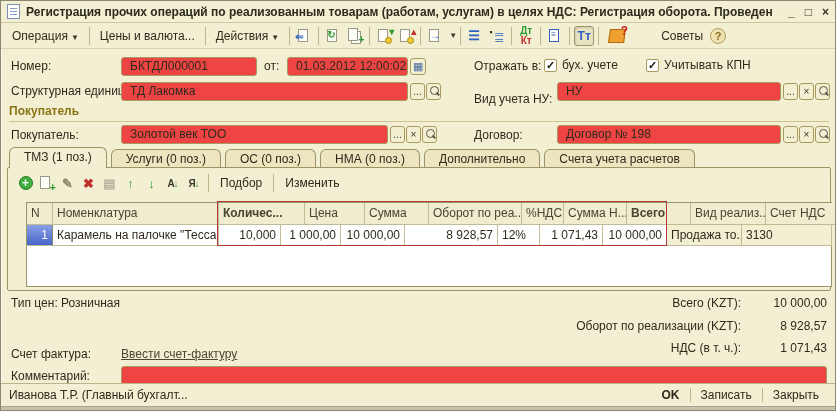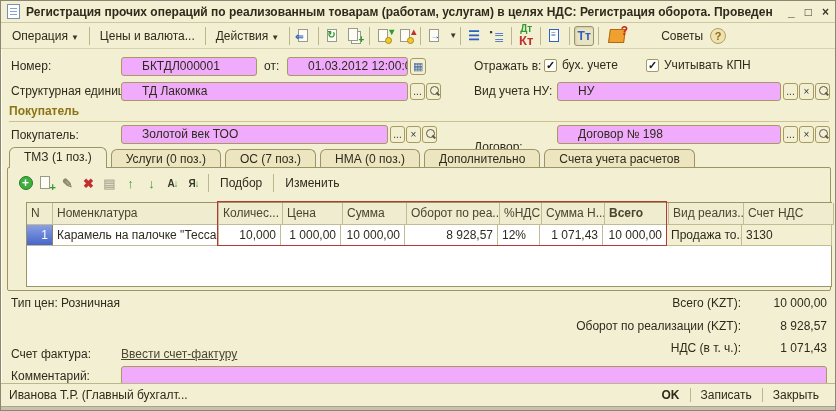--- a/index.html
+++ b/index.html
@@ -40,22 +40,22 @@
     box-shadow: inset 1px 1px 2px #cfc9a4; }
   .advice { width:16px; height:14px; background:#f0a030; border:1px solid #b06a10;
     transform: skewX(-8deg); position:relative; margin-right:4px; }
   .advice::after { content:"?"; position:absolute; right:-3px; top:-6px; color:#d02020;
     font-weight:bold; font-size:12px; transform: skewX(8deg); }
   .help-circle { width:16px; height:16px; border-radius:50%; background:#f0e2b0;
     border:1px solid #b0a060; color:#8a6a20; font-weight:bold; font-size:11px;
     display:inline-flex; align-items:center; justify-content:center; }
   
   .lbl { position: absolute; white-space: nowrap; }
-  .fld { position: absolute; background: #f0abfc; border: 1px solid #a89a5e; border-radius: 3px;
-    height: 19px; line-height: 17px; padding: 0 20px; white-space: nowrap; overflow: hidden; }
+  .fld { position: absolute; background: #ef4444; border: 1px solid #a89a5e; border-radius: 3px;
+    height: 19px; line-height: 17px; padding: 0 8px; white-space: nowrap; overflow: hidden; }
   .fld-btns { position: absolute; display: flex; gap: 1px; align-items: center; height: 19px; }
   .fbtn { height: 17px; min-width: 15px; background: #f3efd3; border: 1px solid #a89a5e;
     border-radius: 3px; font-size: 10px; line-height: 15px; text-align: center; padding: 0 2px;
     color:#3a372a; }
   .mag { position: relative; }
   .mag::before { content:""; position:absolute; left:3px; top:2px; width:7px; height:7px;
     border:1.5px solid #5a5642; border-radius:50%; }
   .mag::after { content:""; position:absolute; left:9px; top:9px; width:4px; height:1.5px;
     background:#5a5642; transform: rotate(45deg); }
   .cal::before { content:"▦"; font-size:11px; color:#4a6aa0; }
@@ -167,21 +167,21 @@
         <span class="ov blue" style="left:3px;top:3px;font-size:13px;">☰</span>
       </span>
     <span class="ico">
         <span class="ov" style="left:2px;top:2px;font-size:9px;color:#3a372a;">▪</span>
         <span class="ov blue" style="left:8px;top:3px;font-size:11px;">═</span>
         <span class="ov blue" style="left:8px;top:9px;font-size:11px;">═</span>
       </span>
     <span class="tb-sep"></span>
     <span class="ico" style="flex-direction:column;line-height:1;">
       <span style="font-size:10px;font-weight:bold;color:#2f9a2f;">Дт</span>
-      <span style="font-size:13px;font-weight:bold;color:#c03030;">Кт</span>
+      <span style="font-size:10px;font-weight:bold;color:#c03030;">Кт</span>
     </span>
     <span class="tb-sep"></span>
     <span class="ico">
         <span class="page" style="border-color:#3060c0;"></span>
         <span class="ov blue" style="left:6px;top:5px;font-size:8px;">≡</span>
       </span>
     <span class="tb-sep"></span>
     <span class="ico ico-toggle-on">
         <span class="blue" style="font-weight:bold;">Тт</span>
       </span>
@@ -209,49 +209,49 @@
     <span class="box">✓</span>
     <span>Учитывать КПН</span>
   </span>
 
   <span class="lbl" style="left:10px;top:83px;">Структурная единица:</span>
   <div class="fld" style="left:120px;top:81px;width:287px;">ТД Лакомка</div>
   <div class="fld-btns" style="left:409px;top:81px;">
     <span class="fbtn">...</span>
     <span class="fbtn mag"></span>
   </div>
-  <span class="lbl" style="left:473px;top:83px;">Вид учета НУ:</span>
+  <span class="lbl" style="left:473px;top:91px;">Вид учета НУ:</span>
   <div class="fld" style="left:556px;top:81px;width:224px;">НУ</div>
   <div class="fld-btns" style="left:782px;top:81px;">
     <span class="fbtn">...</span>
     <span class="fbtn">×</span>
     <span class="fbtn mag"></span>
   </div>
 
   <div class="section-hdr">Покупатель</div>
 
   <span class="lbl" style="left:10px;top:127px;">Покупатель:</span>
   <div class="fld" style="left:120px;top:124px;width:267px;">Золотой век ТОО</div>
   <div class="fld-btns" style="left:389px;top:124px;">
     <span class="fbtn">...</span>
     <span class="fbtn">×</span>
     <span class="fbtn mag"></span>
   </div>
-  <span class="lbl" style="left:473px;top:127px;margin-top:12px;">Договор:</span>
+  <span class="lbl" style="left:473px;top:127px;">Договор:</span>
   <div class="fld" style="left:556px;top:124px;width:224px;">Договор № 198</div>
   <div class="fld-btns" style="left:782px;top:124px;">
     <span class="fbtn">...</span>
     <span class="fbtn">×</span>
     <span class="fbtn mag"></span>
   </div>
 
   <div class="tabs" id="tabbar">
       <span class="tab active">ТМЗ (1 поз.)</span>
       <span class="tab">Услуги (0 поз.)</span>
-      <span class="tab">ОС (7 поз.)</span>
+      <span class="tab">ОС (0 поз.)</span>
       <span class="tab">НМА (0 поз.)</span>
       <span class="tab">Дополнительно</span>
       <span class="tab">Счета учета расчетов</span>
     </div>
 
   <div class="panel">
     <div class="grid-toolbar">
       <span class="gico">
           <span class="add-circle">+</span>
         </span>
@@ -274,21 +274,21 @@
         </span>
       <span class="tb-sep"></span>
       <span class="txt-btn">Подбор</span>
       <span class="tb-sep"></span>
       <span class="txt-btn">Изменить</span>
     </div>
     <div class="tbl" id="items-table">
         <div class="trow thead">
           <div class="tc" style="width: 26px;">N</div>
           <div class="tc" style="width: 166px;">Номенклатура</div>
-          <div class="tc" style="width: 64px;">Количес...</div>
+          <div class="tc" style="width: 86px; font-weight: bold;">Количес...</div>
           <div class="tc" style="width: 60px;">Цена</div>
           <div class="tc" style="width: 64px;">Сумма</div>
           <div class="tc" style="width: 93px;">Оборот по реа...</div>
           <div class="tc" style="width: 42px;">%НДС</div>
           <div class="tc" style="width: 63px;">Сумма Н...</div>
           <div class="tc" style="width: 64px; font-weight: bold;">Всего</div>
           <div class="tc" style="width: 75px;">Вид реализ...</div>
           <div class="tc" style="width: 90px;">Счет НДС</div>
         </div>
         <div class="trow">

